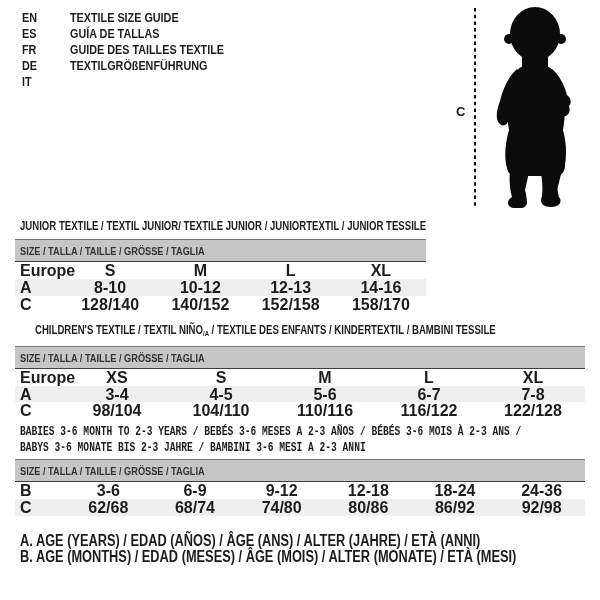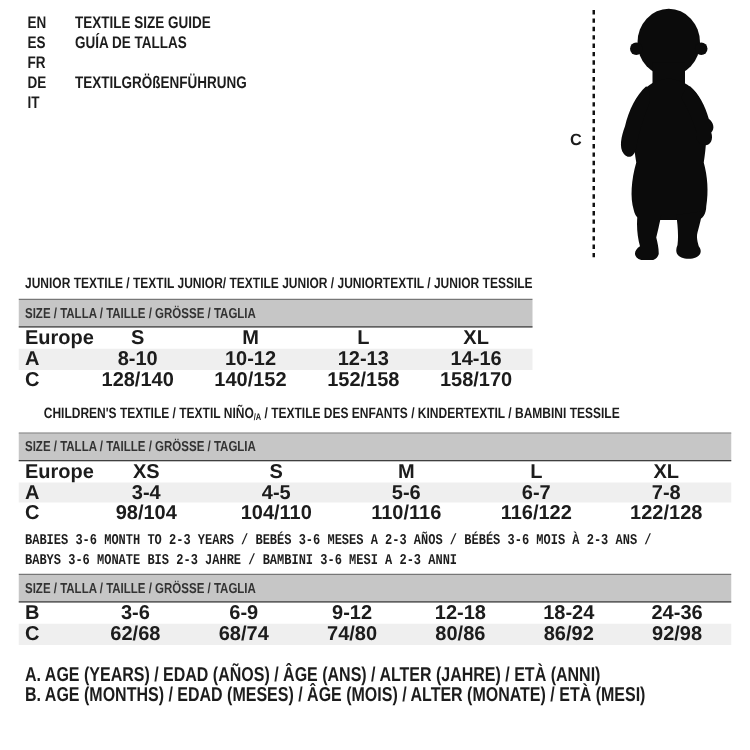--- a/index.html
+++ b/index.html
@@ -6,21 +6,21 @@
   body{
     width:600px;height:600px;background:#ffffff;position:relative;overflow:hidden;
     font-family:"Liberation Sans",sans-serif;font-weight:700;color:#1c1c1c;
   }
   .abs{position:absolute;}
   
   .cond{display:inline-block;transform:scaleX(0.8);transform-origin:0 50%;white-space:nowrap;}
 
   
   .lang{top:10px;left:22px;font-size:13.5px;line-height:16px;}
-  .lang-row{display:flex;}
+  .lang-row{display:flex;gap:10px;}
   .lang-code{width:38px;}
 
   
   .measure-label{left:456px;top:104px;font-size:13px;}
 
   
   .heading{font-size:12px;line-height:16px;}
   .sub{font-size:0.62em;vertical-align:-0.25em;}
 
   
@@ -48,20 +48,21 @@
   <div class="lang-row">
     <span class="lang-code"><span class="cond">EN</span></span>
     <span><span class="cond">TEXTILE SIZE GUIDE</span></span>
   </div>
   <div class="lang-row">
     <span class="lang-code"><span class="cond">ES</span></span>
     <span><span class="cond">GUÍA DE TALLAS</span></span>
   </div>
   <div class="lang-row">
     <span class="lang-code"><span class="cond">FR</span></span>
+    <span><span class="cond">GUIDE DES TAILLES TEXTILE</span></span>
   </div>
   <div class="lang-row">
     <span class="lang-code"><span class="cond">DE</span></span>
     <span><span class="cond">TEXTILGRÖßENFÜHRUNG</span></span>
   </div>
   <div class="lang-row">
     <span class="lang-code"><span class="cond">IT</span></span>
   </div>
 </div>
 

